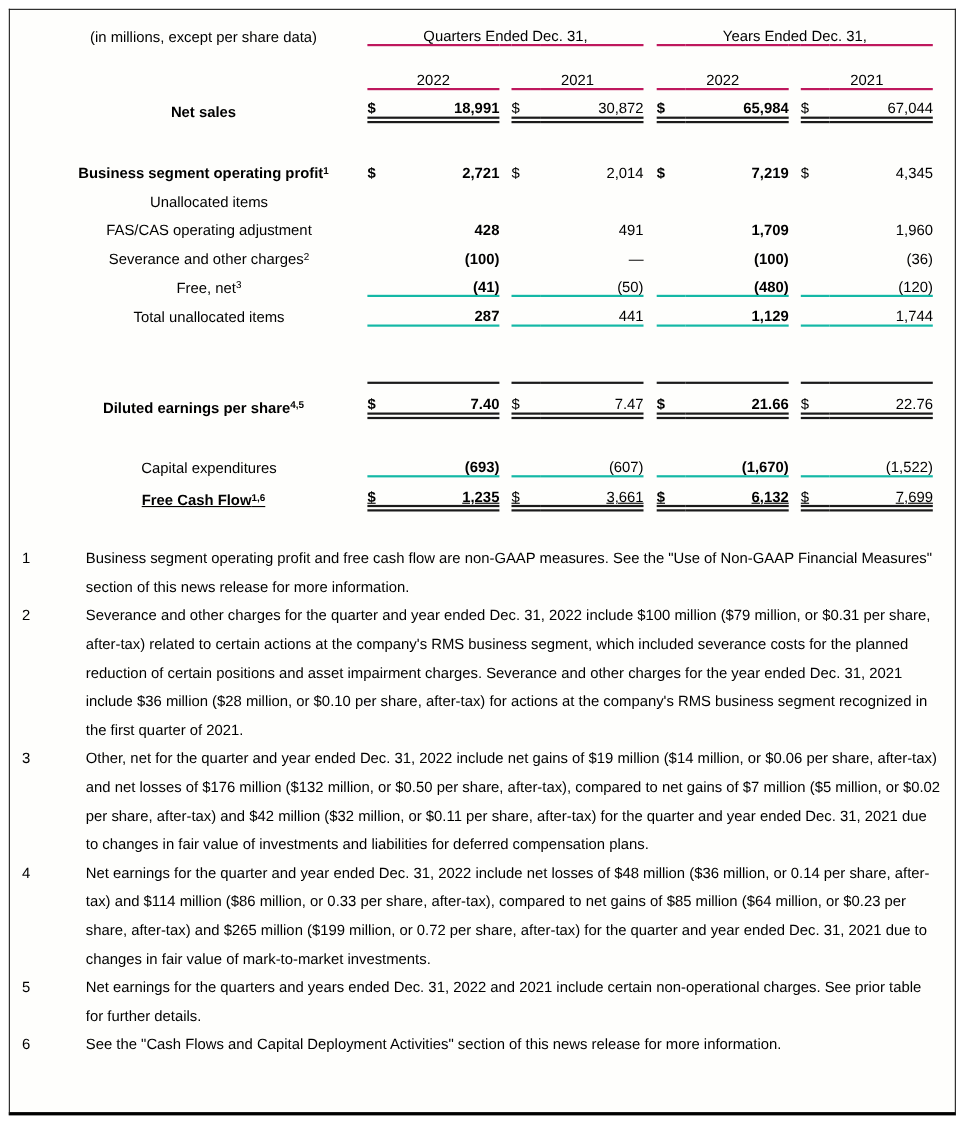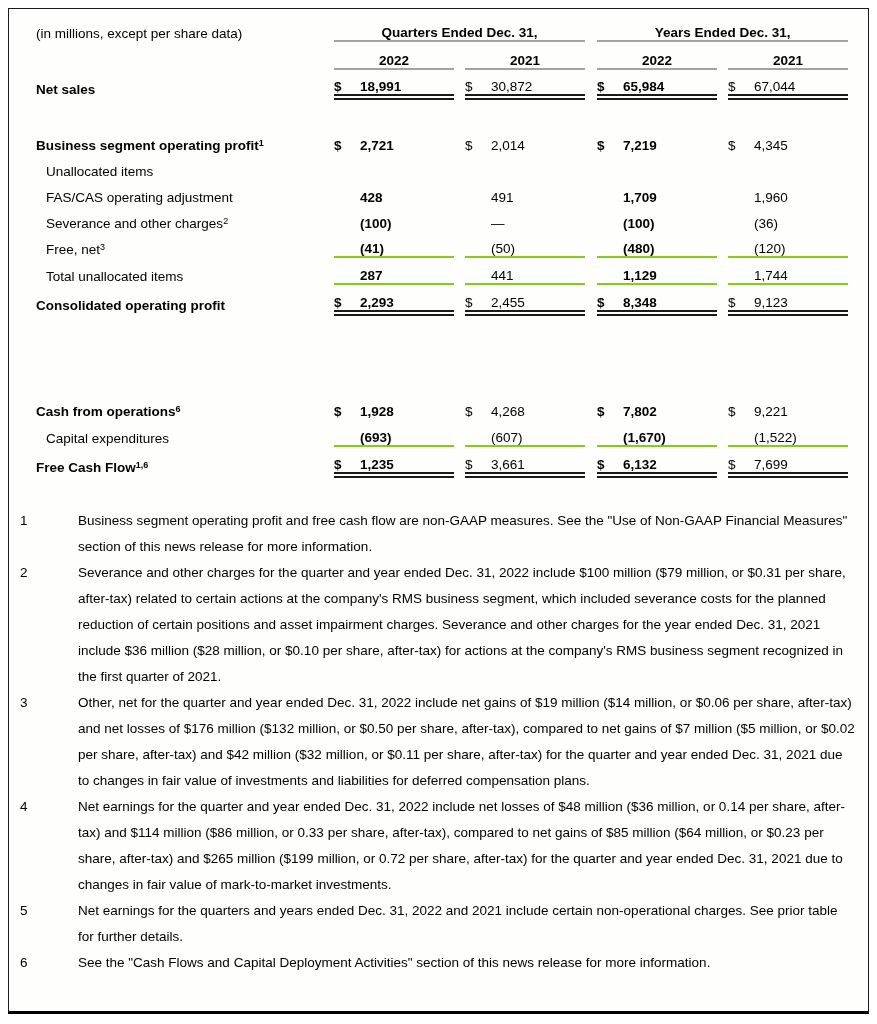--- a/index.html
+++ b/index.html
@@ -26,41 +26,41 @@
     margin-left: 16px;
     width: 812px;
   }
   table.fin td {
     padding: 0;
     font-size: 13.5px;
     vertical-align: bottom;
     height: 26px;
     white-space: nowrap;
   }
-  td.label { text-align: left; padding-right: 4px; }
+  td.label { text-align: center; padding-right: 4px; }
   td.label.b { font-weight: bold; }
   td.label.ind { padding-left: 10px; }
   td.units { font-size: 13.5px; padding-bottom: 8px; }
 
   td.ghead, td.yhead {
-    font-weight: bold;
+    font-weight: normal;
     text-align: center;
-    border-bottom: 2px solid #a3a3a3;
+    border-bottom: 2px solid #be185d;
     padding-bottom: 5px;
   }
   td.yhead { padding-bottom: 4px; }
-  tr.yrow td { height: 28px; }
+  tr.yrow td { height: 40px; }
 
   td.dol { text-align: left; padding-left: 8px; padding-bottom: 3px; }
-  td.val { text-align: left; padding-right: 2px; padding-bottom: 3px; }
+  td.val { text-align: right; padding-right: 2px; padding-bottom: 3px; }
   td.gap {}
 
   td.y22 { font-weight: bold; }
 
-  td.bb1 { border-bottom: 2px solid #84cc16; }
+  td.bb1 { border-bottom: 2px solid #14b8a6; }
   td.bb2 { border-bottom: 6px double #1a1a1a; }
   td.bt  { border-top: 2px solid #1a1a1a; }
 
   tr.spacer td { height: auto; }
 
   sup { font-size: 9px; line-height: 0; position: relative; top: 1px; }
 
   
   .footnotes { margin-top: 30px; padding-right: 2px; }
   .footnote { display: flex; font-size: 13.5px; line-height: 26px; }
@@ -200,72 +200,58 @@
           <td class="gap"></td>
           <td class="dol bb1"></td>
           <td class="val bb1">441</td>
           <td class="gap"></td>
           <td class="dol y22 bb1"></td>
           <td class="val y22 bb1">1,129</td>
           <td class="gap"></td>
           <td class="dol bb1"></td>
           <td class="val bb1">1,744</td>
         </tr>
-        <tr style="height: 29px;">
-          <td class="label b"><span>Consolidated operating profit</span></td>
-          <td class="dol y22 bb2">$</td>
-          <td class="val y22 bb2">2,293</td>
-          <td class="gap"></td>
-          <td class="dol bb2">$</td>
-          <td class="val bb2">2,455</td>
-          <td class="gap"></td>
-          <td class="dol y22 bb2">$</td>
-          <td class="val y22 bb2">8,348</td>
-          <td class="gap"></td>
-          <td class="dol bb2">$</td>
-          <td class="val bb2">9,123</td>
-        </tr>
         <tr class="spacer">
           <td colspan="12" style="height: 26px;"></td>
         </tr>
         <tr class="spacer">
           <td colspan="12" style="height: 26px;"></td>
         </tr>
+        <tr style="height: 30px;">
+          <td class="label b"><span>Diluted earnings per share</span><sup>4,5</sup></td>
+          <td class="dol y22 bt bb2">$</td>
+          <td class="val y22 bt bb2">7.40</td>
+          <td class="gap"></td>
+          <td class="dol bt bb2">$</td>
+          <td class="val bt bb2">7.47</td>
+          <td class="gap"></td>
+          <td class="dol y22 bt bb2">$</td>
+          <td class="val y22 bt bb2">21.66</td>
+          <td class="gap"></td>
+          <td class="dol bt bb2">$</td>
+          <td class="val bt bb2">22.76</td>
+        </tr>
         <tr class="spacer">
           <td colspan="12" style="height: 28px;"></td>
-        </tr>
-        <tr style="height: 26px;">
-          <td class="label b"><span>Cash from operations</span><sup>6</sup></td>
-          <td class="dol y22">$</td>
-          <td class="val y22">1,928</td>
-          <td class="gap"></td>
-          <td class="dol">$</td>
-          <td class="val">4,268</td>
-          <td class="gap"></td>
-          <td class="dol y22">$</td>
-          <td class="val y22">7,802</td>
-          <td class="gap"></td>
-          <td class="dol">$</td>
-          <td class="val">9,221</td>
         </tr>
         <tr style="height: 27px;">
           <td class="label ind"><span>Capital expenditures</span></td>
           <td class="dol y22 bb1"></td>
           <td class="val y22 bb1">(693)</td>
           <td class="gap"></td>
           <td class="dol bb1"></td>
           <td class="val bb1">(607)</td>
           <td class="gap"></td>
           <td class="dol y22 bb1"></td>
           <td class="val y22 bb1">(1,670)</td>
           <td class="gap"></td>
           <td class="dol bb1"></td>
           <td class="val bb1">(1,522)</td>
         </tr>
-        <tr style="height: 29px;">
+        <tr style="height: 29px; text-decoration: underline;">
           <td class="label b"><span>Free Cash Flow</span><sup>1,6</sup></td>
           <td class="dol y22 bb2">$</td>
           <td class="val y22 bb2">1,235</td>
           <td class="gap"></td>
           <td class="dol bb2">$</td>
           <td class="val bb2">3,661</td>
           <td class="gap"></td>
           <td class="dol y22 bb2">$</td>
           <td class="val y22 bb2">6,132</td>
           <td class="gap"></td>

